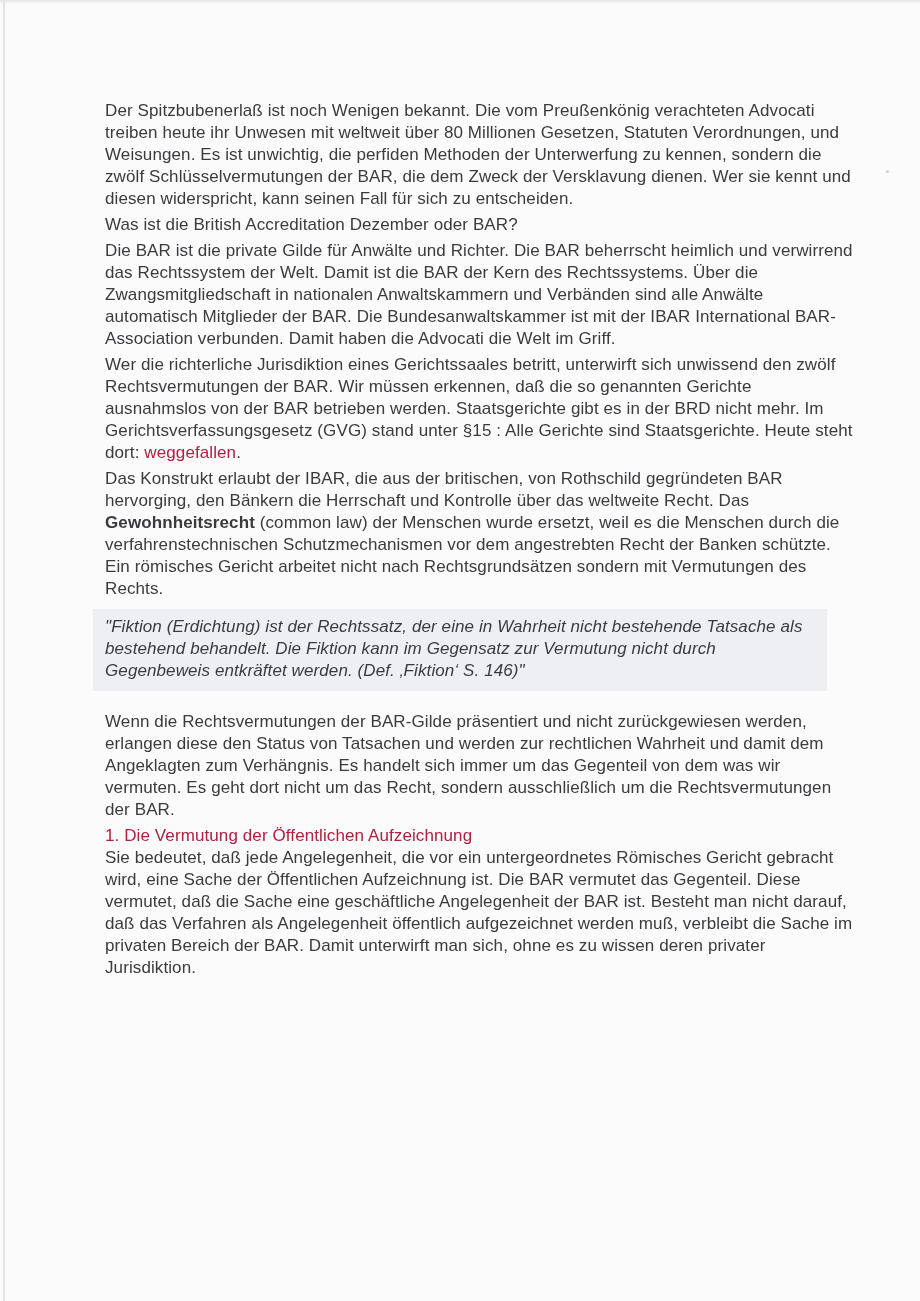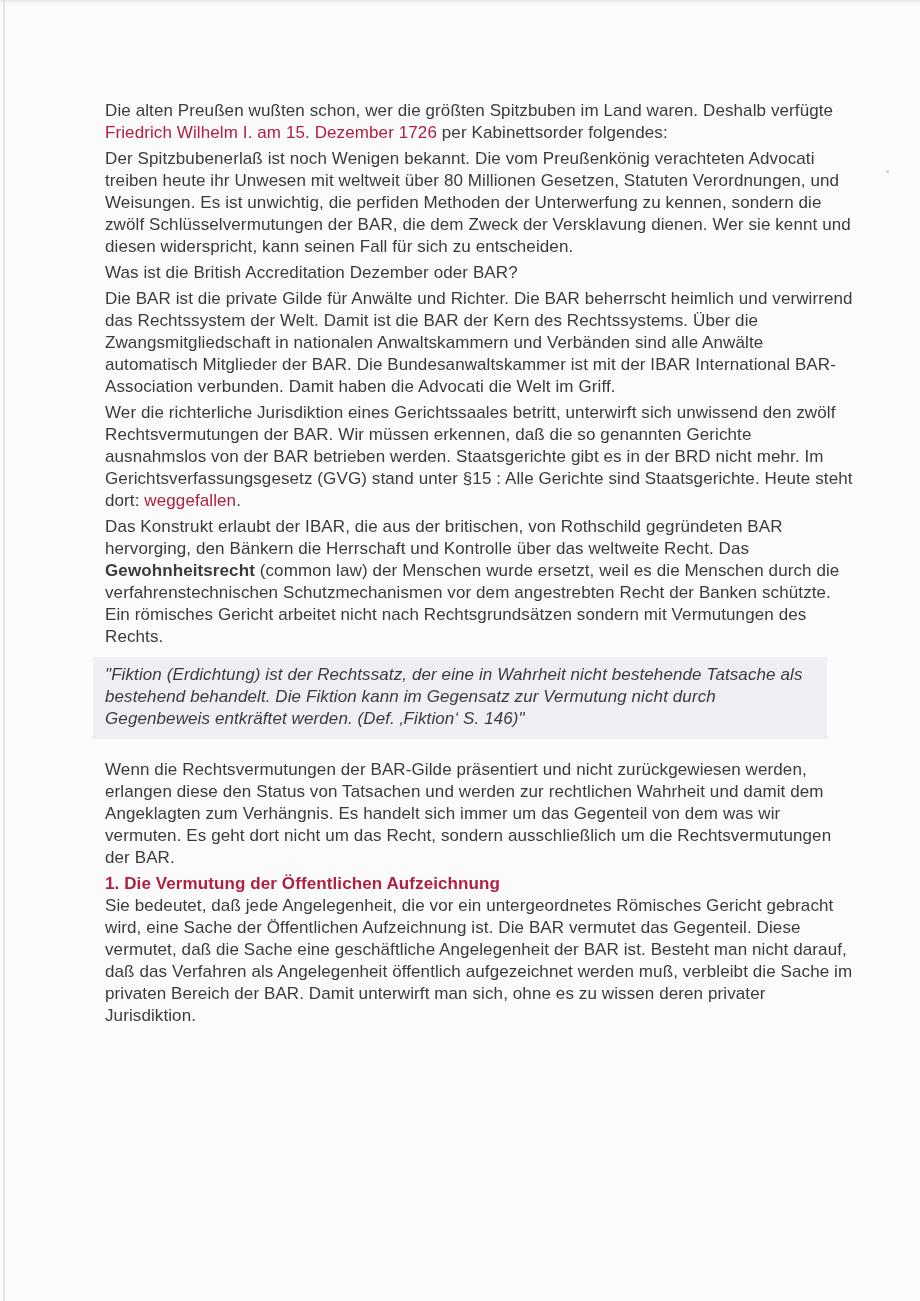--- a/index.html
+++ b/index.html
@@ -55,35 +55,34 @@
     font-style: italic;
     background: var(--quote-bg, #edeff2);
     margin: 9px 26px 10px -12px;
     padding: 7px 16px 9px 12px;
   }
   .quote.quote-lg-gap {
     margin-bottom: 20px;
   }
   .heading {
     color: var(--accent-red, #b02040);
-    font-weight: bold;
+    font-weight: normal;
     margin: 0 0 0 0 !important;
   }
   .run-red { color: var(--accent-red, #b02040); }
   .run-bold { font-weight: bold; text-align: center; }
 </style>
 </head>
 <body>
 
 <div class="edge-top"></div>
 <div class="edge-left"></div>
 <div class="speck s1"></div>
 
 <div class="doc">
-  <p><span>Die alten Preußen wußten schon, wer die größten Spitzbuben im Land waren. Deshalb verfügte </span><span class="run-red">Friedrich Wilhelm I. am 15. Dezember 1726</span><span> per Kabinettsorder folgendes:</span></p>
   <p><span>Der Spitzbubenerlaß ist noch Wenigen bekannt. Die vom Preußenkönig verachteten Advocati treiben heute ihr Unwesen mit weltweit über 80 Millionen Gesetzen, Statuten Verordnungen, und Weisungen. Es ist unwichtig, die perfiden Methoden der Unterwerfung zu kennen, sondern die zwölf Schlüsselvermutungen der BAR, die dem Zweck der Versklavung dienen. Wer sie kennt und diesen widerspricht, kann seinen Fall für sich zu entscheiden.</span></p>
   <p><span>Was ist die British Accreditation Dezember oder BAR?</span></p>
   <p><span>Die BAR ist die private Gilde für Anwälte und Richter. Die BAR beherrscht heimlich und verwirrend das Rechtssystem der Welt. Damit ist die BAR der Kern des Rechtssystems. Über die Zwangsmitgliedschaft in nationalen Anwaltskammern und Verbänden sind alle Anwälte automatisch Mitglieder der BAR. Die Bundesanwaltskammer ist mit der IBAR International BAR-Association verbunden. Damit haben die Advocati die Welt im Griff.</span></p>
   <p><span>Wer die richterliche Jurisdiktion eines Gerichtssaales betritt, unterwirft sich unwissend den zwölf Rechtsvermutungen der BAR. Wir müssen erkennen, daß die so genannten Gerichte ausnahmslos von der BAR betrieben werden. Staatsgerichte gibt es  in der BRD nicht mehr. Im Gerichtsverfassungsgesetz (GVG) stand unter §15 : Alle Gerichte sind Staatsgerichte. Heute steht dort: </span><span class="run-red">weggefallen</span><span>.</span></p>
   <p><span>Das Konstrukt erlaubt der IBAR, die aus der britischen, von Rothschild gegründeten BAR hervorging, den Bänkern die Herrschaft und Kontrolle über das weltweite Recht. Das </span><span class="run-bold">Gewohnheitsrecht</span><span> (common law) der Menschen wurde ersetzt, weil es die Menschen durch die verfahrenstechnischen Schutzmechanismen vor dem angestrebten Recht der Banken schützte. Ein römisches Gericht arbeitet nicht nach Rechtsgrundsätzen sondern mit Vermutungen des Rechts.</span></p>
   <div class="quote quote-lg-gap"><span>"Fiktion (Erdichtung) ist der Rechtssatz, der eine in Wahrheit nicht bestehende Tatsache als bestehend behandelt. Die Fiktion kann im Gegensatz zur Vermutung nicht durch Gegenbeweis entkräftet werden. (Def. ‚Fiktion‘ S. 146)"</span></div>
   <p><span>Wenn die Rechtsvermutungen der BAR-Gilde präsentiert und nicht zurückgewiesen werden, erlangen diese den Status von Tatsachen und werden zur rechtlichen Wahrheit und damit dem Angeklagten zum Verhängnis. Es handelt sich immer um das Gegenteil von dem was wir vermuten. Es geht dort nicht um das Recht, sondern ausschließlich um die Rechtsvermutungen der BAR.</span></p>
   <p class="heading"><span class="run-red">1. Die Vermutung der Öffentlichen Aufzeichnung</span></p>
   <p><span>Sie bedeutet, daß jede Angelegenheit, die vor ein untergeordnetes Römisches Gericht gebracht wird, eine Sache der Öffentlichen Aufzeichnung ist. Die BAR vermutet das Gegenteil. Diese vermutet, daß die Sache eine geschäftliche Angelegenheit der BAR ist. Besteht man nicht darauf, daß das Verfahren als Angelegenheit öffentlich aufgezeichnet werden muß, verbleibt die Sache im privaten Bereich der BAR. Damit unterwirft man sich, ohne es zu wissen deren privater Jurisdiktion.</span></p>
 </div>

